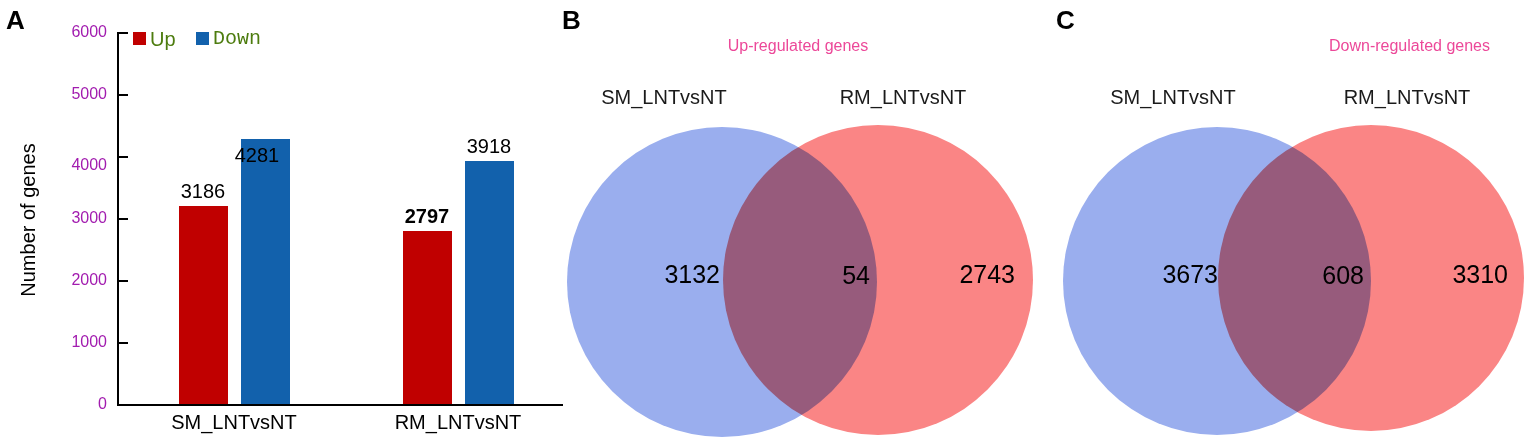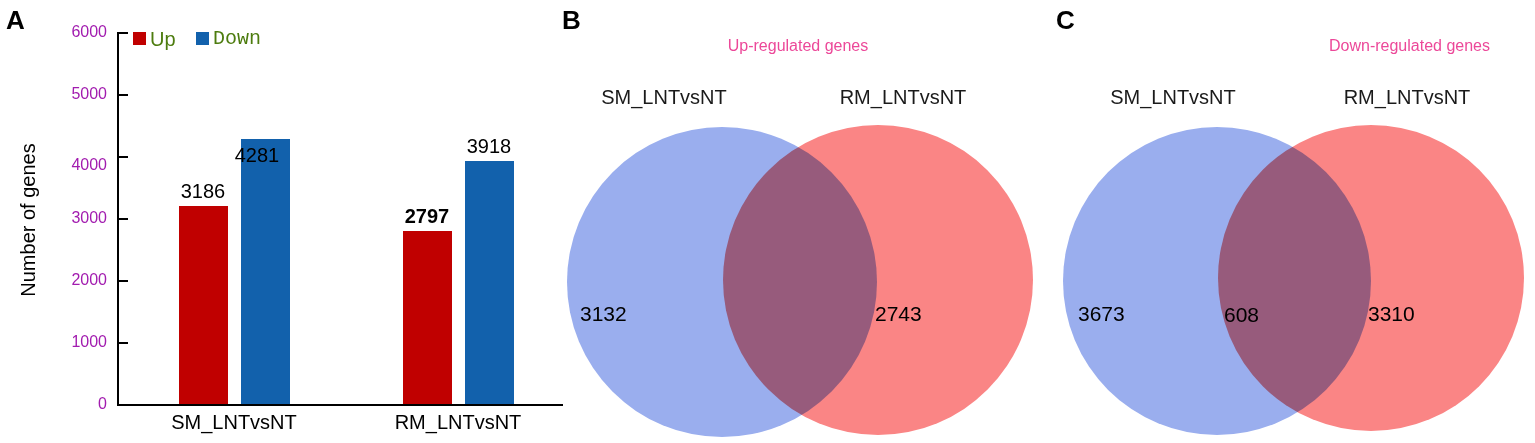--- a/index.html
+++ b/index.html
@@ -23,21 +23,21 @@
     font-size:16px;text-align:center;color:#ec4899;
   }
   .set-label{
     position:absolute;height:24px;line-height:24px;
     font-size:20px;text-align:center;color:#1a1a1a;
   }
   .venn-wrap{position:absolute;left:0;top:0;width:100%;height:100%;isolation:isolate;}
   .circle{position:absolute;border-radius:50%;mix-blend-mode:multiply;}
   .venn-num{
     position:absolute;width:140px;height:28px;line-height:28px;
-    font-size:21px;text-align:left;color:#000;margin-top:40px;
+    font-size:25px;text-align:right;color:#000;
   }
   .ylab{
     position:absolute;width:200px;height:24px;line-height:24px;
     left:-72px;top:208px;
     transform:rotate(-90deg);
     font-size:20px;text-align:center;color:#000;
   }
   .tick-label{
     position:absolute;width:70px;height:22px;line-height:22px;
     font-size:16px;text-align:right;color:#a21caf;
@@ -99,20 +99,21 @@
   <div class="panel">
     <div class="panel-letter" style="left:562px;top:6px;">B</div>
     <div class="venn-title" style="left:628px;top:33px;width:340px;">Up-regulated genes</div>
     <div class="set-label" style="left:554px;top:85px;width:220px;">SM_LNTvsNT</div>
     <div class="set-label" style="left:793px;top:85px;width:220px;">RM_LNTvsNT</div>
     <div class="venn-wrap">
       <div class="circle" id="cB1" style="left: 567px; top: 127px; width: 310px; height: 310px; background: rgb(154, 174, 238);"></div>
       <div class="circle" id="cB2" style="left: 723px; top: 125px; width: 310px; height: 310px; background: rgb(250, 133, 133);"></div>
     </div>
     <div class="venn-num" style="left:580px;top:260px;">3132</div>
+    <div class="venn-num" style="left:730px;top:261px;">54</div>
     <div class="venn-num" style="left:875px;top:260px;">2743</div>
   </div>
 
   <div class="panel">
     <div class="panel-letter" style="left:1056px;top:6px;">C</div>
     <div class="venn-title" style="left:1150px;top:33px;width:340px;text-align:right;">Down-regulated genes</div>
     <div class="set-label" style="left:1063px;top:85px;width:220px;">SM_LNTvsNT</div>
     <div class="set-label" style="left:1297px;top:85px;width:220px;">RM_LNTvsNT</div>
     <div class="venn-wrap">
       <div class="circle" id="cC1" style="left: 1063px; top: 127px; width: 308px; height: 308px; background: rgb(154, 174, 238);"></div>

